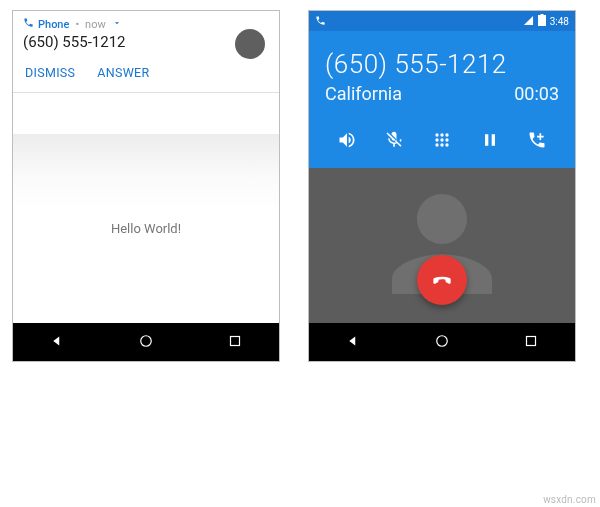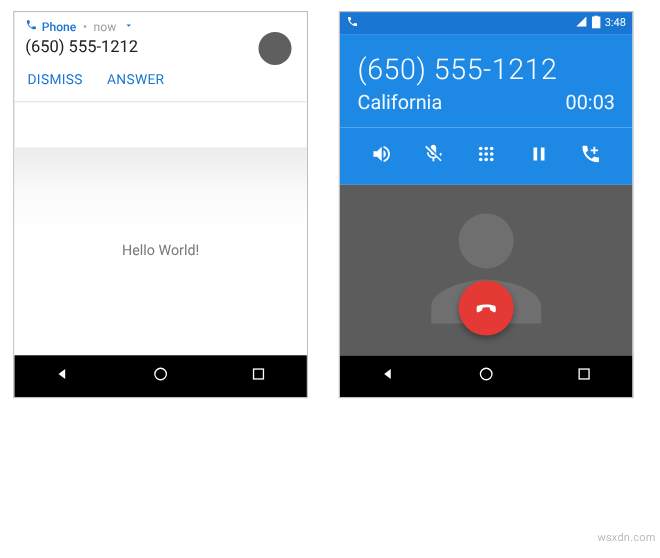--- a/index.html
+++ b/index.html
@@ -119,21 +119,21 @@
     position: absolute;
     bottom: 18px; left: 50%; transform: translateX(-50%);
     width: 50px; height: 50px; border-radius: 50%;
     background: #e53935;
     display:flex; align-items:center; justify-content:center;
     box-shadow: 0 3px 6px rgba(0,0,0,.35);
   }
   .end-call svg { width: 26px; height: 26px; fill:#fff; }
   .watermark {
     position: absolute;
-    right: 4px; bottom: 12px;
+    right: 4px; bottom: 2px;
     font-size: 10px; color: #bbb;
     letter-spacing: .2px;
   }
 </style>
 </head>
 <body>
 
 <div class="stage">
 
   <div class="phone">

